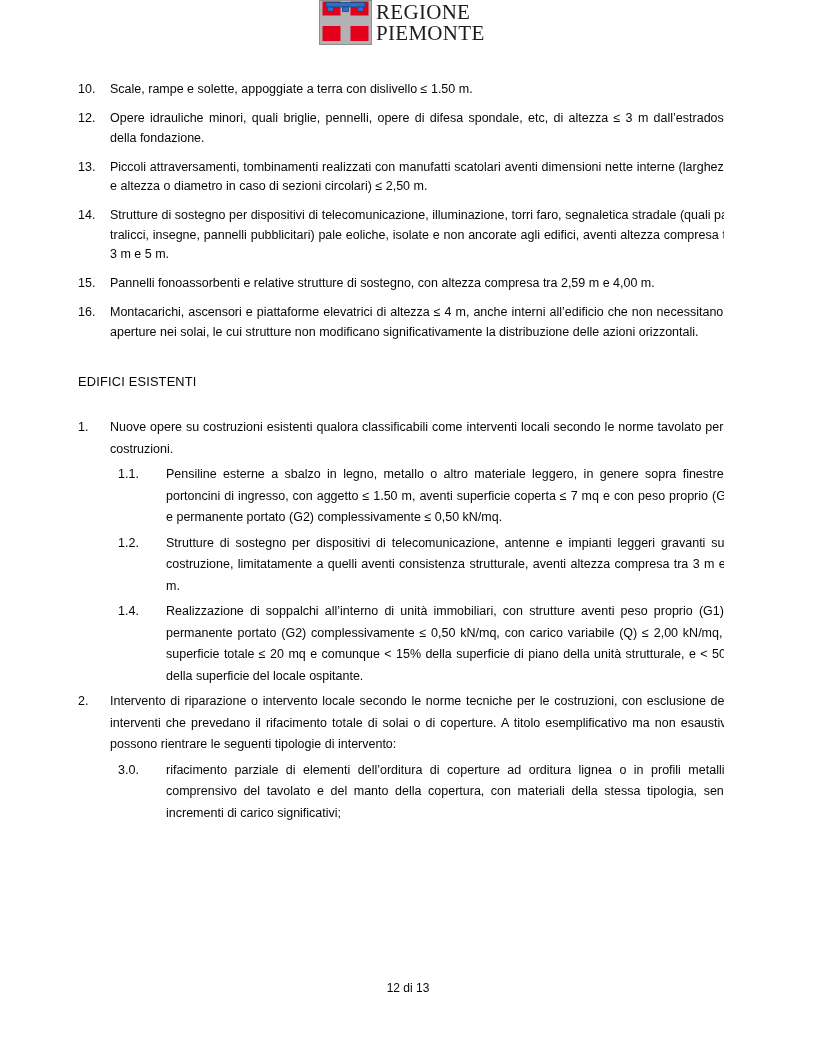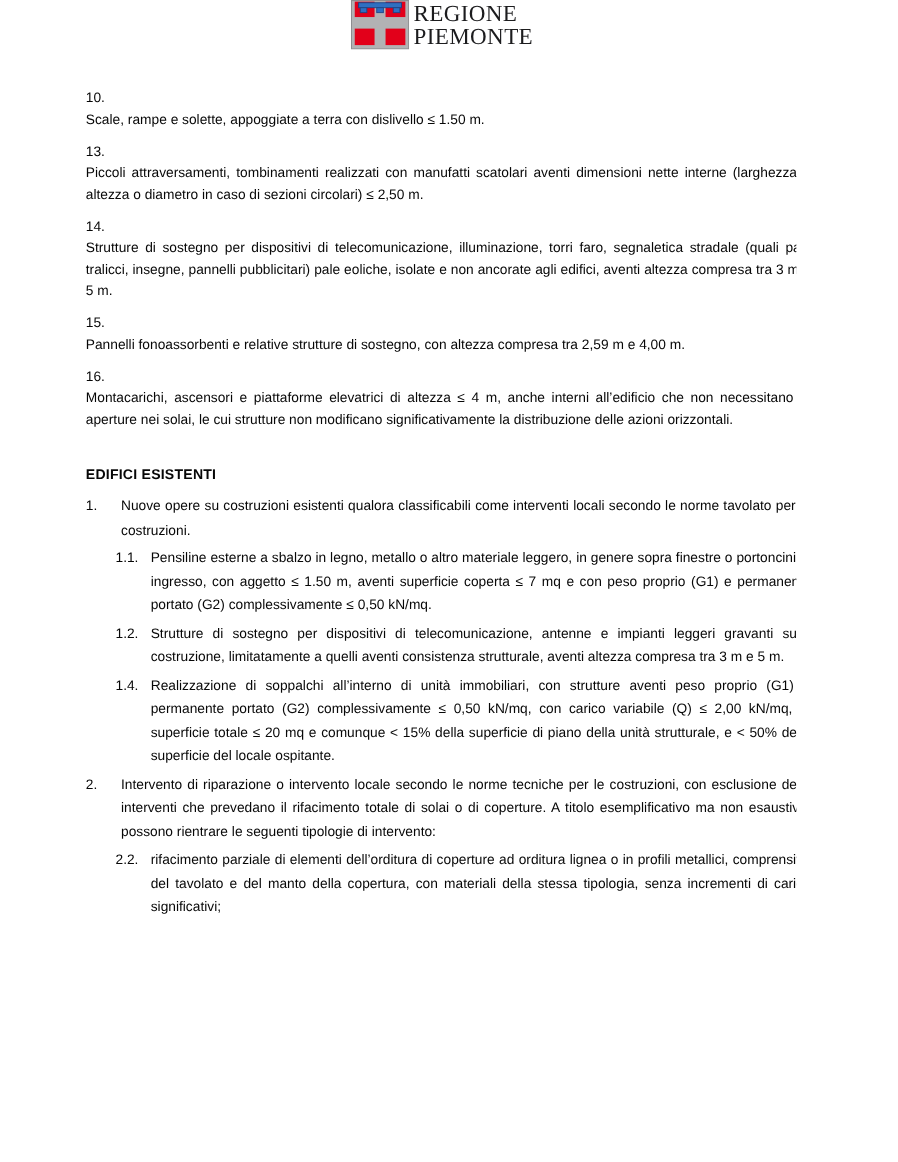--- a/index.html
+++ b/index.html
@@ -23,30 +23,30 @@
     font-size:21px; line-height:21px;
     color:#1c1c1e; padding-top:2px;
     letter-spacing:0.3px;
     white-space:nowrap;
   }
   
   .content {
     position:absolute; top:80px; left:78px; width:659px;
   }
   .item { display:flex; font-size:12.5px; }
-  .mlist .item { line-height:19.5px; margin-bottom:9.5px;flex-direction:column; }
+  .mlist .item { line-height:19.5px; margin-bottom:9.5px; }
   .item .num { flex:none; width:32px; }
   .item .txt { flex:1; text-align:justify; }
   .heading {
-    font-size:12.8px; font-weight:bold;
-    margin-top:30px; margin-bottom:10px;
+    font-size:12.8px; font-weight:normal;
+    margin-top:30px; margin-bottom:26px;
     line-height:19px; letter-spacing:0.2px;
   }
   .slist .item { line-height:21.5px; margin-bottom:4px; }
-  .slist .sub { margin-left:27px; }
+  .slist .sub { margin-left:40px;gap:16px; }
   .footer {
     position:absolute; top:981px; left:0; width:816px;
     text-align:center; font-size:12px; line-height:14px;
   }
 </style>
 </head>
 <body>
 
 <div class="page">
 
@@ -69,20 +69,24 @@
       <div>PIEMONTE</div>
     </div>
   </div>
 
   <div class="content">
 
     <div class="mlist">
       <div class="item">
         <span class="num">10.</span>
         <span class="txt">Scale, rampe e solette, appoggiate a terra con dislivello ≤ 1.50 m.</span>
+      </div>
+      <div class="item">
+        <span class="num">12.</span>
+        <span class="txt">Opere idrauliche minori, quali briglie, pennelli, opere di difesa spondale, etc, di altezza ≤ 3 m dall’estradosso della fondazione.</span>
       </div>
       <div class="item">
         <span class="num">13.</span>
         <span class="txt">Piccoli attraversamenti, tombinamenti realizzati con manufatti scatolari aventi dimensioni nette interne (larghezza e altezza o diametro in caso di sezioni circolari) ≤ 2,50 m.</span>
       </div>
       <div class="item">
         <span class="num">14.</span>
         <span class="txt">Strutture di sostegno per dispositivi di telecomunicazione, illuminazione, torri faro, segnaletica stradale (quali pali, tralicci, insegne, pannelli pubblicitari) pale eoliche, isolate e non ancorate agli edifici, aventi altezza compresa tra 3 m e 5 m.</span>
       </div>
       <div class="item">
@@ -115,21 +119,22 @@
         <span class="num">1.4.</span>
         <span class="txt">Realizzazione di soppalchi all’interno di unità immobiliari, con strutture aventi peso proprio (G1) e permanente portato (G2) complessivamente ≤ 0,50 kN/mq, con carico variabile (Q) ≤ 2,00 kN/mq, di superficie totale ≤ 20 mq e comunque &lt; 15% della superficie di piano della unità strutturale, e &lt; 50% della superficie del locale ospitante.</span>
       </div>
 
       <div class="item">
         <span class="num">2.</span>
         <span class="txt">Intervento di riparazione o intervento locale secondo le norme tecniche per le costruzioni, con esclusione degli interventi che prevedano il rifacimento totale di solai o di coperture. A titolo esemplificativo ma non esaustivo, possono rientrare le seguenti tipologie di intervento:</span>
       </div>
 
       <div class="item sub">
-        <span class="num">2.2.</span>
+        <span class="num">3.0.</span>
         <span class="txt">rifacimento parziale di elementi dell’orditura di coperture ad orditura lignea o in profili metallici, comprensivo del tavolato e del manto della copertura, con materiali della stessa tipologia, senza incrementi di carico significativi;</span>
       </div>
     </div>
 
   </div>
 
+  <div class="footer">12 di 13</div>
 
 </div>
 
 </body></html>

